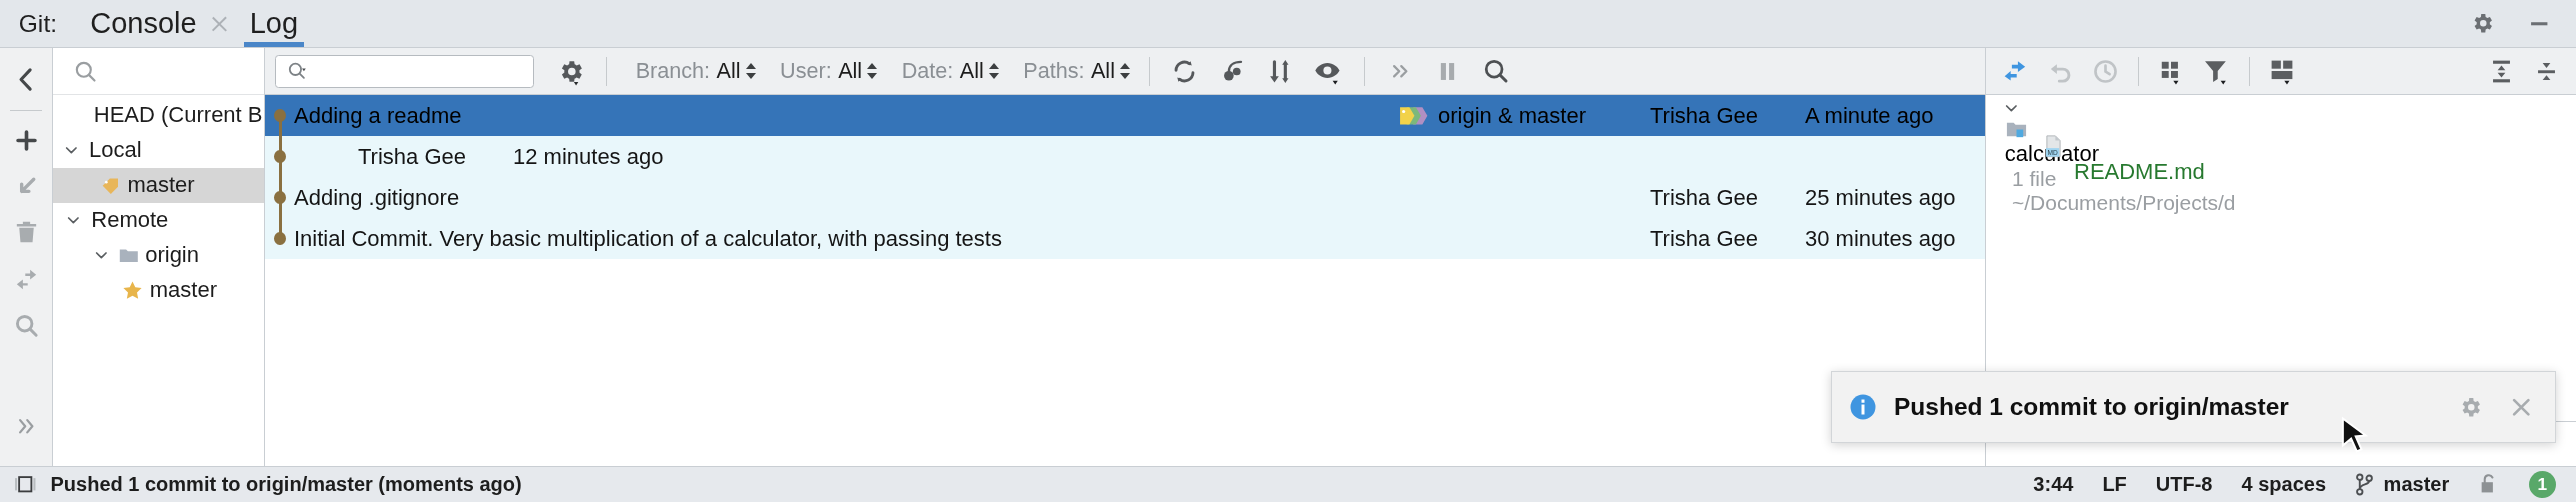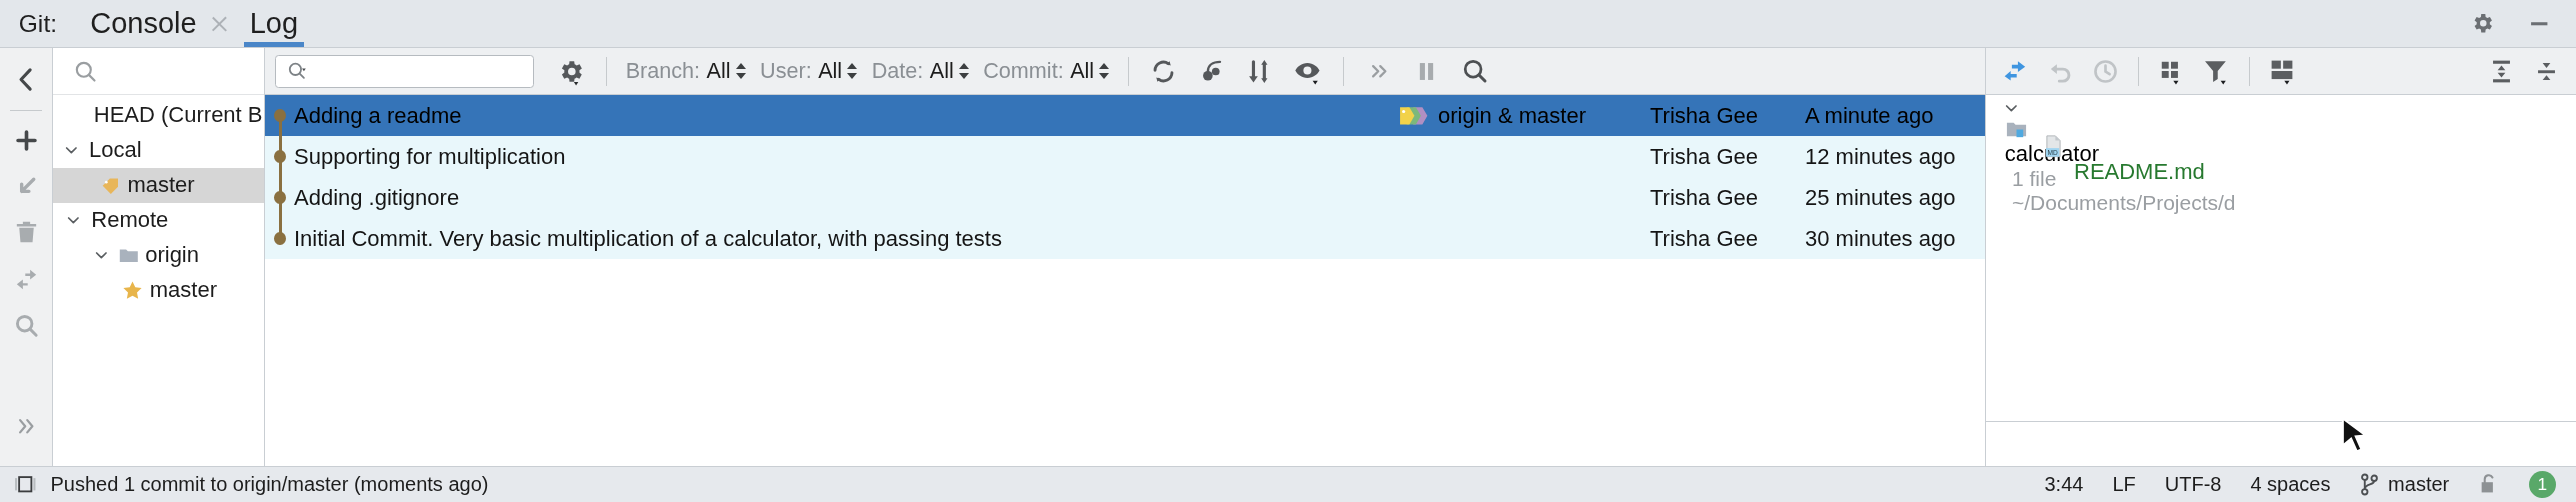--- a/index.html
+++ b/index.html
@@ -163,21 +163,21 @@
   .tbsep {
     width: 0.7px; height: 29px; background: #c6cacd; margin: 0 10px;
     flex: none;
   }
   .filterchip {
     display: flex; align-items: center;
     font-size: 21.6px;
     padding: 0 5.8px;
     white-space: nowrap;
   }
-  .fc-label { color: #8a8f94; }
+  .fc-label { color: #8a8f94; margin-left: 10px; }
   .fc-value { color: #1d1d1d; margin-left: 6.5px; }
   .fc-arrows {
     margin-left: 5px; display:flex; flex-direction: column;
     align-items: center; justify-content: center; gap: 3.6px;
   }
   .tri-up {
     width:0;height:0;border-left:5.8px solid transparent;border-right:5.8px solid transparent;
     border-bottom:6.5px solid #3c3f41;
   }
   .tri-dn {
@@ -270,20 +270,21 @@
 
   
   .statusbar {
     height: 36px;
     background: #e6e9ed;
     border-top: 0.7px solid #c9ced3;
     display: flex; align-items: center;
     font-size: 20px; color: #1d1d1d;
     flex: none;
     padding: 0 13px;
+    font-weight: bold;
   }
   .sb-left { display: flex; align-items: center; gap: 13px; }
   .sb-right { margin-left: auto; display: flex; align-items: center; gap: 29px; padding-right: 7.2px;}
   .greenbadge {
     width: 27px; height: 27px; border-radius: 50%;
     background: #59a869; color: #fff;
     display: flex; align-items: center; justify-content: center;
     font-size: 17.3px;
   }
   svg { display: block; }
@@ -479,21 +480,21 @@
         <div class="filterchip">
           <span class="fc-label">Date:</span>
           <span class="fc-value">All</span>
           <span class="fc-arrows">
               <i class="tri-up"></i>
               <i class="tri-dn"></i>
             </span>
         </div>
 
         <div class="filterchip">
-          <span class="fc-label">Commit:</span>
+          <span class="fc-label">Paths:</span>
           <span class="fc-value">All</span>
           <span class="fc-arrows">
               <i class="tri-up"></i>
               <i class="tri-dn"></i>
             </span>
         </div>
 
         <div class="tbsep"></div>
 
         <div class="tbicon">
@@ -566,21 +567,20 @@
           </div>
           <div class="cauthor">Trisha Gee</div>
           <div class="cdate">A minute ago</div>
         </div>
 
         <div class="crow alt">
           <div class="graphcell">
             <div class="gline"></div>
             <div class="gdot"></div>
           </div>
-          <div class="csubject">Supporting for multiplication</div>
           <div class="crefs"></div>
           <div class="cauthor">Trisha Gee</div>
           <div class="cdate">12 minutes ago</div>
         </div>
 
         <div class="crow alt">
           <div class="graphcell">
             <div class="gline"></div>
             <div class="gdot"></div>
           </div>
@@ -701,20 +701,42 @@
           </span>
           <span class="tlabel fname-green">README.md</span>
         </div>
       </div>
 
       <div class="rsplit"></div>
     </div>
 
   </div>
 
+  <div class="notif">
+    <span>
+      <svg width="30" height="30" viewBox="0 0 24 24">
+        <circle cx="12" cy="12" r="10" fill="#3f95e0"></circle>
+        <rect x="10.8" y="10" width="2.4" height="8" fill="#fff"></rect>
+        <rect x="10.8" y="6" width="2.4" height="2.6" fill="#fff"></rect>
+      </svg>
+    </span>
+    <span class="notif-text">Pushed 1 commit to origin/master</span>
+    <span class="notif-actions">
+      <span>
+        <svg width="24.5" height="24.5" viewBox="0 0 24 24">
+          <path fill="#a8acaf" d="M19.4 13a7.8 7.8 0 000-2l2.1-1.6-2-3.5-2.5 1a7.7 7.7 0 00-1.7-1L15 3H11l-.3 2.9c-.6.2-1.2.6-1.7 1l-2.5-1-2 3.5L6.6 11a7.8 7.8 0 000 2l-2.1 1.6 2 3.5 2.5-1c.5.4 1.1.8 1.7 1L11 21h4l.3-2.9c.6-.2 1.2-.6 1.7-1l2.5 1 2-3.5zM13 15.2a3.2 3.2 0 110-6.4 3.2 3.2 0 010 6.4z"></path>
+        </svg>
+      </span>
+      <span>
+        <svg width="24.5" height="24.5" viewBox="0 0 24 24">
+          <path d="M5 5l14 14M19 5L5 19" stroke="#a8acaf" stroke-width="2.6" stroke-linecap="round"></path>
+        </svg>
+      </span>
+    </span>
+  </div>
 
   <div class="cursor">
     <svg width="30" height="42" viewBox="0 0 21 29">
       <path d="M2 1.5l16 12-7 .6 4 9-3.2 1.5-4-9L2 20.5z" fill="#111" stroke="#fff" stroke-width="1.4"></path>
     </svg>
   </div>
 
   <div class="statusbar">
     <div class="sb-left">
       <span>

